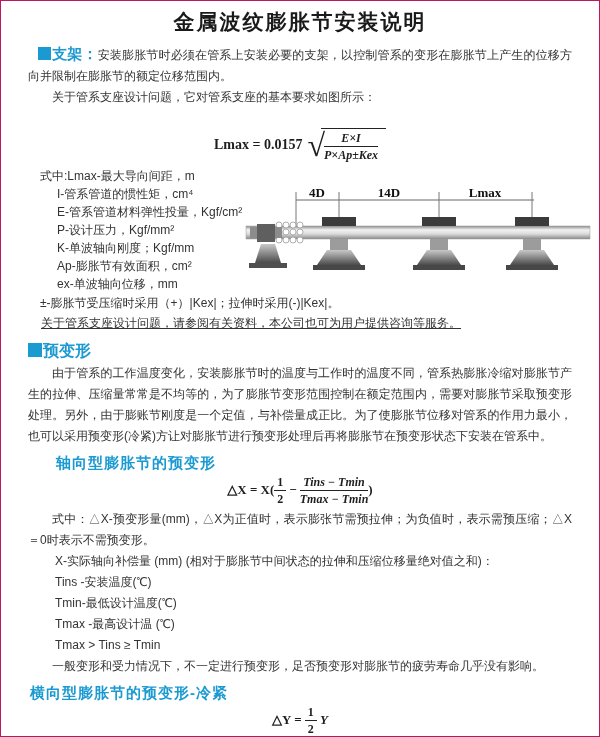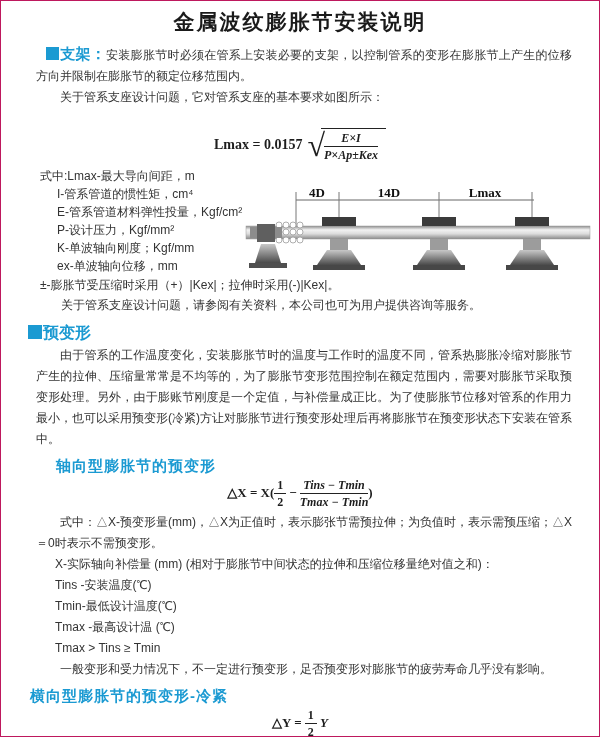--- a/index.html
+++ b/index.html
@@ -8,21 +8,21 @@
   .page {
     position:relative; width:600px; height:737px; margin:0 auto;
     background:#ffffff; border:1px solid #be185d; overflow:hidden;
     padding:6px 27px 0 27px;
     font-family:"Liberation Sans", sans-serif; color:var(--text);
   }
   .title {
     font-size:21px; font-weight:bold; text-align:center; color:#1a1a1a;
     letter-spacing:2px; line-height:26px; margin:2px 0 8px 0;
   }
-  .para { font-size:12px; line-height:21px; text-align:justify;margin-left:8px; }
+  .para { font-size:12px; line-height:21px; text-align:justify; }
   .p-indent { text-indent:24px; }
   .p1 { text-indent:10px; }
   .sq {
     display:inline-block; width:13px; height:13px; background:var(--accent);
     vertical-align:-1px; margin-right:1px;
   }
   .sec-label { color:var(--accent); font-size:15px; font-weight:bold; }
   .sec-head {
     color:var(--accent); font-size:16px; font-weight:bold;
     margin:8px 0 2px 0; line-height:20px;
@@ -51,21 +51,21 @@
   }
   .frac .fnum { display:block; border-bottom:1px solid #222; padding:0 3px 1px 3px; }
   .frac .fden { display:block; padding-top:1px; }
   .ital { font-style:italic; }
 
   .defs { font-size:12px; line-height:18px; margin-top:1px; }
   .defs .d0 { margin-left:12px; }
   .defs .di { margin-left:29px; }
   .note { font-size:12px; line-height:20px; }
   .n1 { margin-left:12px; }
-  .n2 { margin-left:33px; }
+  .n2 { margin-left:13px;text-decoration:underline; }
 
   .ax-line { font-size:12px; line-height:21px; margin-left:27px; }
 
   .diagram { position:absolute; left:243px; top:183px; width:352px; height:100px; }
   .diagram svg { width:100%; height:100%; }
   .dim-label { font-family:"Liberation Serif", serif; font-weight:bold; font-size:13px; fill:#111; }
 </style>
 </head>
 <body>
 
@@ -84,20 +84,21 @@
         <span class="radicand"><span class="frac ital"><span class="fnum">E×I</span><span class="fden">P×Ap±Kex</span></span></span>
       </span>
   </div>
 
   <div class="defs">
     <div class="d0">式中:Lmax-最大导向间距，m</div>
     <div class="di">I-管系管道的惯性矩，cm⁴</div>
     <div class="di">E-管系管道材料弹性投量，Kgf/cm²</div>
     <div class="di">P-设计压力，Kgf/mm²</div>
     <div class="di">K-单波轴向刚度；Kgf/mm</div>
+    <div class="di">Ap-膨胀节有效面积，cm²</div>
     <div class="di">ex-单波轴向位移，mm</div>
   </div>
   <div class="note n1">±-膨胀节受压缩时采用（+）|Kex|；拉伸时采用(-)|Kex|。</div>
   <div class="note n2">关于管系支座设计问题，请参阅有关资料，本公司也可为用户提供咨询等服务。</div>
 
   <div class="diagram">
     <svg viewBox="0 0 352 100" xmlns="http://www.w3.org/2000/svg">
       <defs>
         <linearGradient id="pipeGrad" x1="0" y1="0" x2="0" y2="1">
           <stop offset="0" stop-color="#8f8f8f"></stop>

